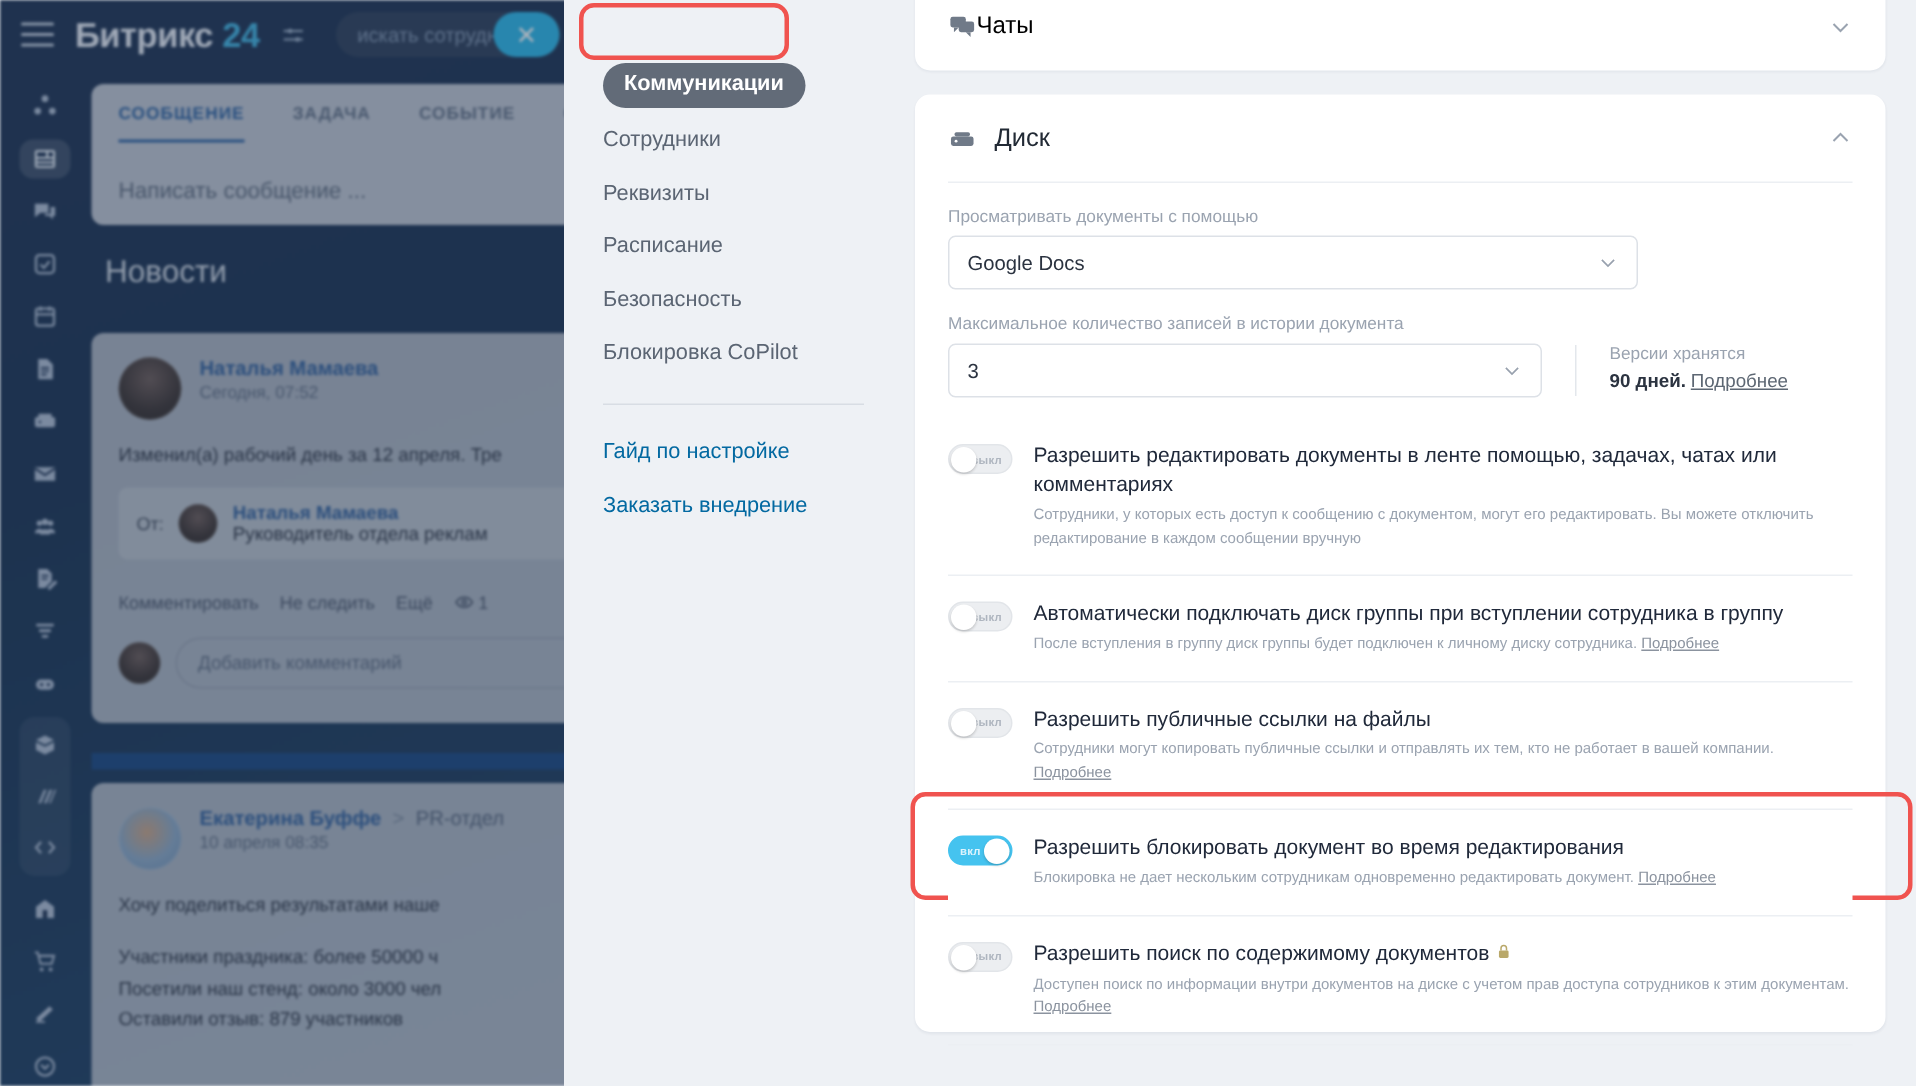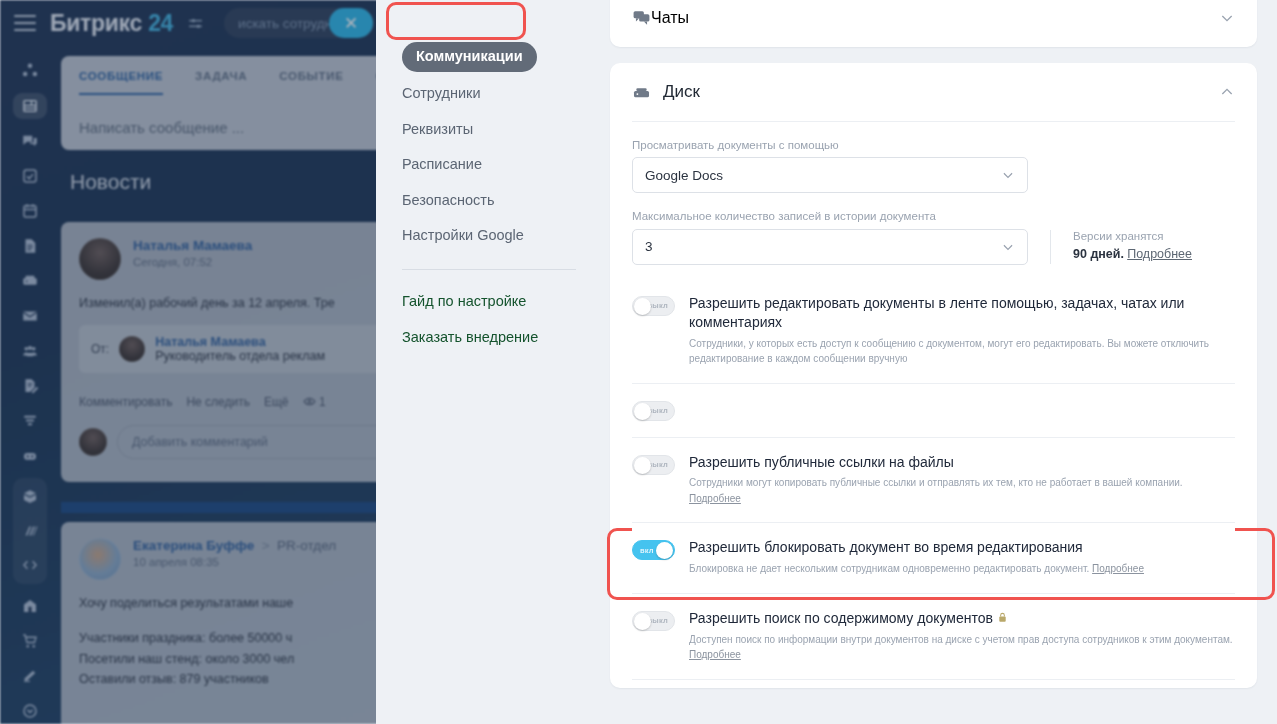--- a/index.html
+++ b/index.html
@@ -121,21 +121,21 @@
   .nav-item {
     font-size: 14.5px; color: #5b6573; padding: 9px 0; line-height: 1.2;
   }
   .nav-item.active-wrap { padding: 0; margin-bottom: 4px; }
   .pill {
     display: inline-block; background: #626b78; color: #fff;
     font-size: 14.5px; font-weight: 600;
     padding: 6px 14px 7px; border-radius: 16px;
   }
   .nav-sep { height: 1px; background: #d8dde4; margin: 16px 34px 14px 0; }
-  .nav-item.muted { color: #14532d; }
+  .nav-item.muted { color: #0369a1; }
   #nav-highlight {
     position: absolute; left: 386px; top: 2px; width: 140px; height: 38px;
     border: 3px solid #f0534f; border-radius: 10px; pointer-events: none;
   }
 
   
   #content { position: absolute; left: 610px; top: 0; width: 667px; height: 724px; background: #eef1f5; }
   .card {
     background: #fff; border-radius: 10px; margin: 0 10px 12px 0;
     box-shadow: 0 1px 2px rgba(25,40,70,0.06);
@@ -151,21 +151,21 @@
   .chev-toggle { margin-left: auto; width: 16px; height: 16px; color: #9aa3b0; }
   .hr { height: 1px; background: #eceff3; }
 
   .field-label { font-size: 11.5px; color: #9aa3b0; margin: 17px 0 6px; }
   .select {
     height: 36px; border: 1px solid #dde1e7; border-radius: 5px;
     display: flex; align-items: center; padding: 0 12px;
     font-size: 13.5px; color: #2b3340; background: #fff;
   }
   .select .cv { margin-left: auto; width: 14px; height: 14px; color: #98a1ae; }
-  #select-viewer { width: 396px; align-items: center; }
+  #select-viewer { width: 460px; align-items: center; }
   #row-history { display: flex; align-items: flex-end; gap: 0; }
   #select-history { width: 396px; }
   .vline { width: 1px; height: 34px; background: #e3e7ec; margin: 0 22px 1px; }
   .side-note { font-size: 11.5px; color: #9aa3b0; line-height: 1.45; padding-bottom: 2px; }
   .side-note b { color: #2b3340; font-weight: 700; font-size: 12.5px; }
   .side-note a { color: #5d6773; text-decoration: underline; font-size: 12.5px; }
 
   .opt { display: flex; gap: 14px; padding: 15px 0 16px; }
   .opt + .opt { border-top: 1px solid #eceff3; }
   .tgl {
@@ -426,21 +426,21 @@
   </div>
 
   <div id="settings-nav">
     <div class="nav-item active-wrap">
       <span class="pill">Коммуникации</span>
     </div>
     <div class="nav-item">Сотрудники</div>
     <div class="nav-item">Реквизиты</div>
     <div class="nav-item">Расписание</div>
     <div class="nav-item">Безопасность</div>
-    <div class="nav-item">Настройки Google</div>
+    <div class="nav-item">Блокировка CoPilot</div>
     <div class="nav-sep"></div>
     <div class="nav-item muted">Гайд по настройке</div>
     <div class="nav-item muted">Заказать внедрение</div>
   </div>
   <div id="nav-highlight"></div>
 
   <div id="content">
 
     <div class="card" id="card-chats">
       <svg class="hicon" viewBox="0 0 24 24" fill="currentColor">
@@ -506,20 +506,27 @@
           <div class="opt-title">Разрешить редактировать документы в ленте помощью, задачах, чатах или комментариях</div>
           <div class="opt-desc">Сотрудники, у которых есть доступ к сообщению с документом, могут его редактировать. Вы можете отключить редактирование в каждом сообщении вручную</div>
         </div>
       </div>
 
       <div class="opt">
         <div class="tgl">
           <span class="lbl">выкл</span>
           <span class="knob"></span>
         </div>
+        <div class="opt-body">
+          <div class="opt-title">Автоматически подключать диск группы при вступлении сотрудника в группу</div>
+          <div class="opt-desc">
+            <span>После вступления в группу диск группы будет подключен к личному диску сотрудника.</span>
+            <a href="#">Подробнее</a>
+          </div>
+        </div>
       </div>
 
       <div class="opt">
         <div class="tgl">
           <span class="lbl">выкл</span>
           <span class="knob"></span>
         </div>
         <div class="opt-body">
           <div class="opt-title">Разрешить публичные ссылки на файлы</div>
           <div class="opt-desc">

